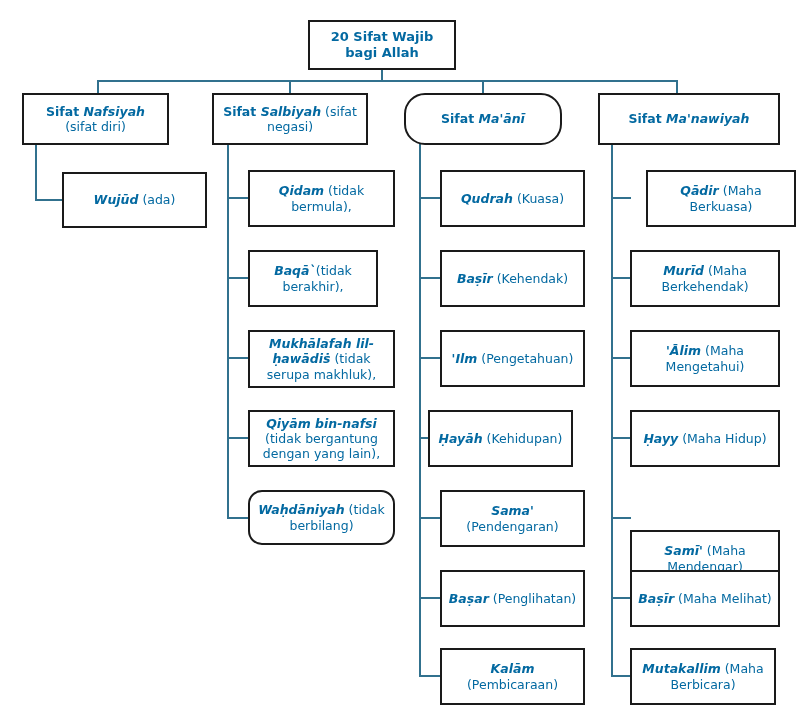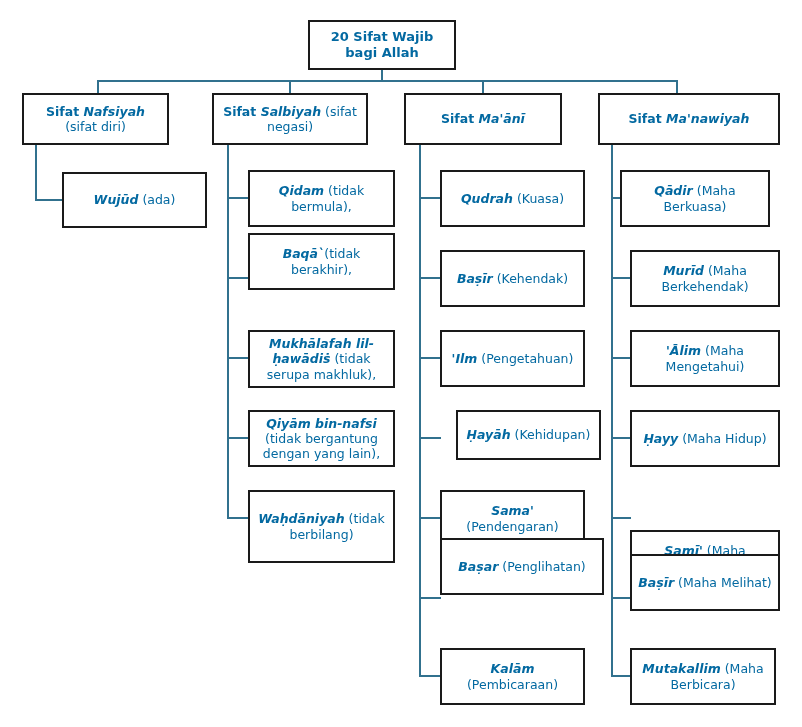--- a/index.html
+++ b/index.html
@@ -37,84 +37,84 @@
   <div class="node" style="left: 308px; top: 20px; width: 148px; height: 50px; border-color: rgb(26, 26, 26);">
     <span class="root-label">20 Sifat Wajib bagi Allah</span>
   </div>
 
   <div class="node" style="left: 22px; top: 93px; width: 147px; height: 52px; border-color: rgb(26, 26, 26);">
     <div><span class="pfx">Sifat </span><span class="nm">Nafsiyah</span><span> (sifat diri)</span></div>
   </div>
   <div class="node" style="left: 212px; top: 93px; width: 156px; height: 52px; border-color: rgb(26, 26, 26);">
     <div><span class="pfx">Sifat </span><span class="nm">Salbiyah</span><span> (sifat negasi)</span></div>
   </div>
-  <div class="node" style="left: 404px; top: 93px; width: 158px; height: 52px; border-color: rgb(26, 26, 26);">
+  <div class="node" style="left: 404px; top: 93px; width: 158px; height: 52px; border-color: rgb(26, 26, 26); border-radius: 21px;">
     <div><span class="pfx">Sifat </span><span class="nm">Ma'ānī</span><span></span></div>
   </div>
   <div class="node" style="left: 598px; top: 93px; width: 182px; height: 52px; border-color: rgb(26, 26, 26);">
     <div><span class="pfx">Sifat </span><span class="nm">Ma'nawiyah</span><span></span></div>
   </div>
 
   <div class="node" style="left: 62px; top: 172px; width: 145px; height: 56px; border-color: rgb(26, 26, 26);">
     <div><span class="nm">Wujūd</span><span> (ada)</span></div>
   </div>
 
   <div class="node" style="left: 248px; top: 170px; width: 147px; height: 57px; border-color: rgb(26, 26, 26);">
     <div><span class="nm">Qidam</span><span> (tidak bermula),</span></div>
   </div>
-  <div class="node" style="left: 248px; top: 233px; width: 147px; height: 57px; border-color: rgb(26, 26, 26);">
+  <div class="node" style="left: 248px; top: 250px; width: 130px; height: 57px; border-color: rgb(26, 26, 26);">
     <div><span class="nm">Baqā`</span><span>(tidak berakhir),</span></div>
   </div>
   <div class="node" style="left: 248px; top: 330px; width: 147px; height: 58px; border-color: rgb(26, 26, 26);">
     <div><span class="nm">Mukhālafah lil-ḥawādiṡ</span><span> (tidak serupa makhluk),</span></div>
   </div>
   <div class="node" style="left: 248px; top: 410px; width: 147px; height: 57px; border-color: rgb(26, 26, 26);">
     <div><span class="nm">Qiyām bin-nafsi</span><span> (tidak bergantung dengan yang lain),</span></div>
   </div>
-  <div class="node" style="left: 248px; top: 490px; width: 147px; height: 73px; border-color: rgb(26, 26, 26);">
+  <div class="node" style="left: 248px; top: 490px; width: 147px; height: 55px; border-color: rgb(26, 26, 26); border-radius: 14px;">
     <div><span class="nm">Waḥdāniyah</span><span> (tidak berbilang)</span></div>
   </div>
 
   <div class="node" style="left: 440px; top: 170px; width: 145px; height: 57px; border-color: rgb(26, 26, 26);">
     <div><span class="nm">Qudrah</span><span> (Kuasa)</span></div>
   </div>
   <div class="node" style="left: 440px; top: 250px; width: 145px; height: 57px; border-color: rgb(26, 26, 26);">
     <div><span class="nm">Baṣīr</span><span> (Kehendak)</span></div>
   </div>
   <div class="node" style="left: 440px; top: 330px; width: 145px; height: 57px; border-color: rgb(26, 26, 26);">
     <div><span class="nm">'Ilm</span><span> (Pengetahuan)</span></div>
   </div>
-  <div class="node" style="left: 456px; top: 410px; width: 145px; height: 50px; border-color: rgb(26, 26, 26);">
+  <div class="node" style="left: 428px; top: 410px; width: 145px; height: 57px; border-color: rgb(26, 26, 26);">
     <div><span class="nm">Ḥayāh</span><span> (Kehidupan)</span></div>
   </div>
   <div class="node" style="left: 440px; top: 490px; width: 145px; height: 57px; border-color: rgb(26, 26, 26);">
     <div><span class="nm">Sama'</span><span> (Pendengaran)</span></div>
   </div>
-  <div class="node" style="left: 440px; top: 538px; width: 164px; height: 57px; border-color: rgb(26, 26, 26);">
+  <div class="node" style="left: 440px; top: 570px; width: 145px; height: 57px; border-color: rgb(26, 26, 26);">
     <div><span class="nm">Baṣar</span><span> (Penglihatan)</span></div>
   </div>
   <div class="node" style="left: 440px; top: 648px; width: 145px; height: 57px; border-color: rgb(26, 26, 26);">
     <div><span class="nm">Kalām</span><span> (Pembicaraan)</span></div>
   </div>
 
-  <div class="node" style="left: 620px; top: 170px; width: 150px; height: 57px; border-color: rgb(26, 26, 26);">
+  <div class="node" style="left: 646px; top: 170px; width: 150px; height: 57px; border-color: rgb(26, 26, 26);">
     <div><span class="nm">Qādir</span><span> (Maha Berkuasa)</span></div>
   </div>
   <div class="node" style="left: 630px; top: 250px; width: 150px; height: 57px; border-color: rgb(26, 26, 26);">
     <div><span class="nm">Murīd</span><span> (Maha Berkehendak)</span></div>
   </div>
   <div class="node" style="left: 630px; top: 330px; width: 150px; height: 57px; border-color: rgb(26, 26, 26);">
     <div><span class="nm">'Ālim</span><span> (Maha Mengetahui)</span></div>
   </div>
   <div class="node" style="left: 630px; top: 410px; width: 150px; height: 57px; border-color: rgb(26, 26, 26);">
     <div><span class="nm">Ḥayy</span><span> (Maha Hidup)</span></div>
   </div>
   <div class="node" style="left: 630px; top: 490px; width: 150px; height: 57px; border-color: rgb(26, 26, 26); margin-top: 40px;">
     <div><span class="nm">Samī'</span><span> (Maha Mendengar)</span></div>
   </div>
-  <div class="node" style="left: 630px; top: 554px; width: 150px; height: 57px; border-color: rgb(26, 26, 26);">
+  <div class="node" style="left: 630px; top: 570px; width: 150px; height: 57px; border-color: rgb(26, 26, 26);">
     <div><span class="nm">Baṣīr</span><span> (Maha Melihat)</span></div>
   </div>
   <div class="node" style="left: 630px; top: 648px; width: 146px; height: 57px; border-color: rgb(26, 26, 26);">
     <div><span class="nm">Mutakallim</span><span> (Maha Berbicara)</span></div>
   </div>
 
 </div>
 
 </body></html>

